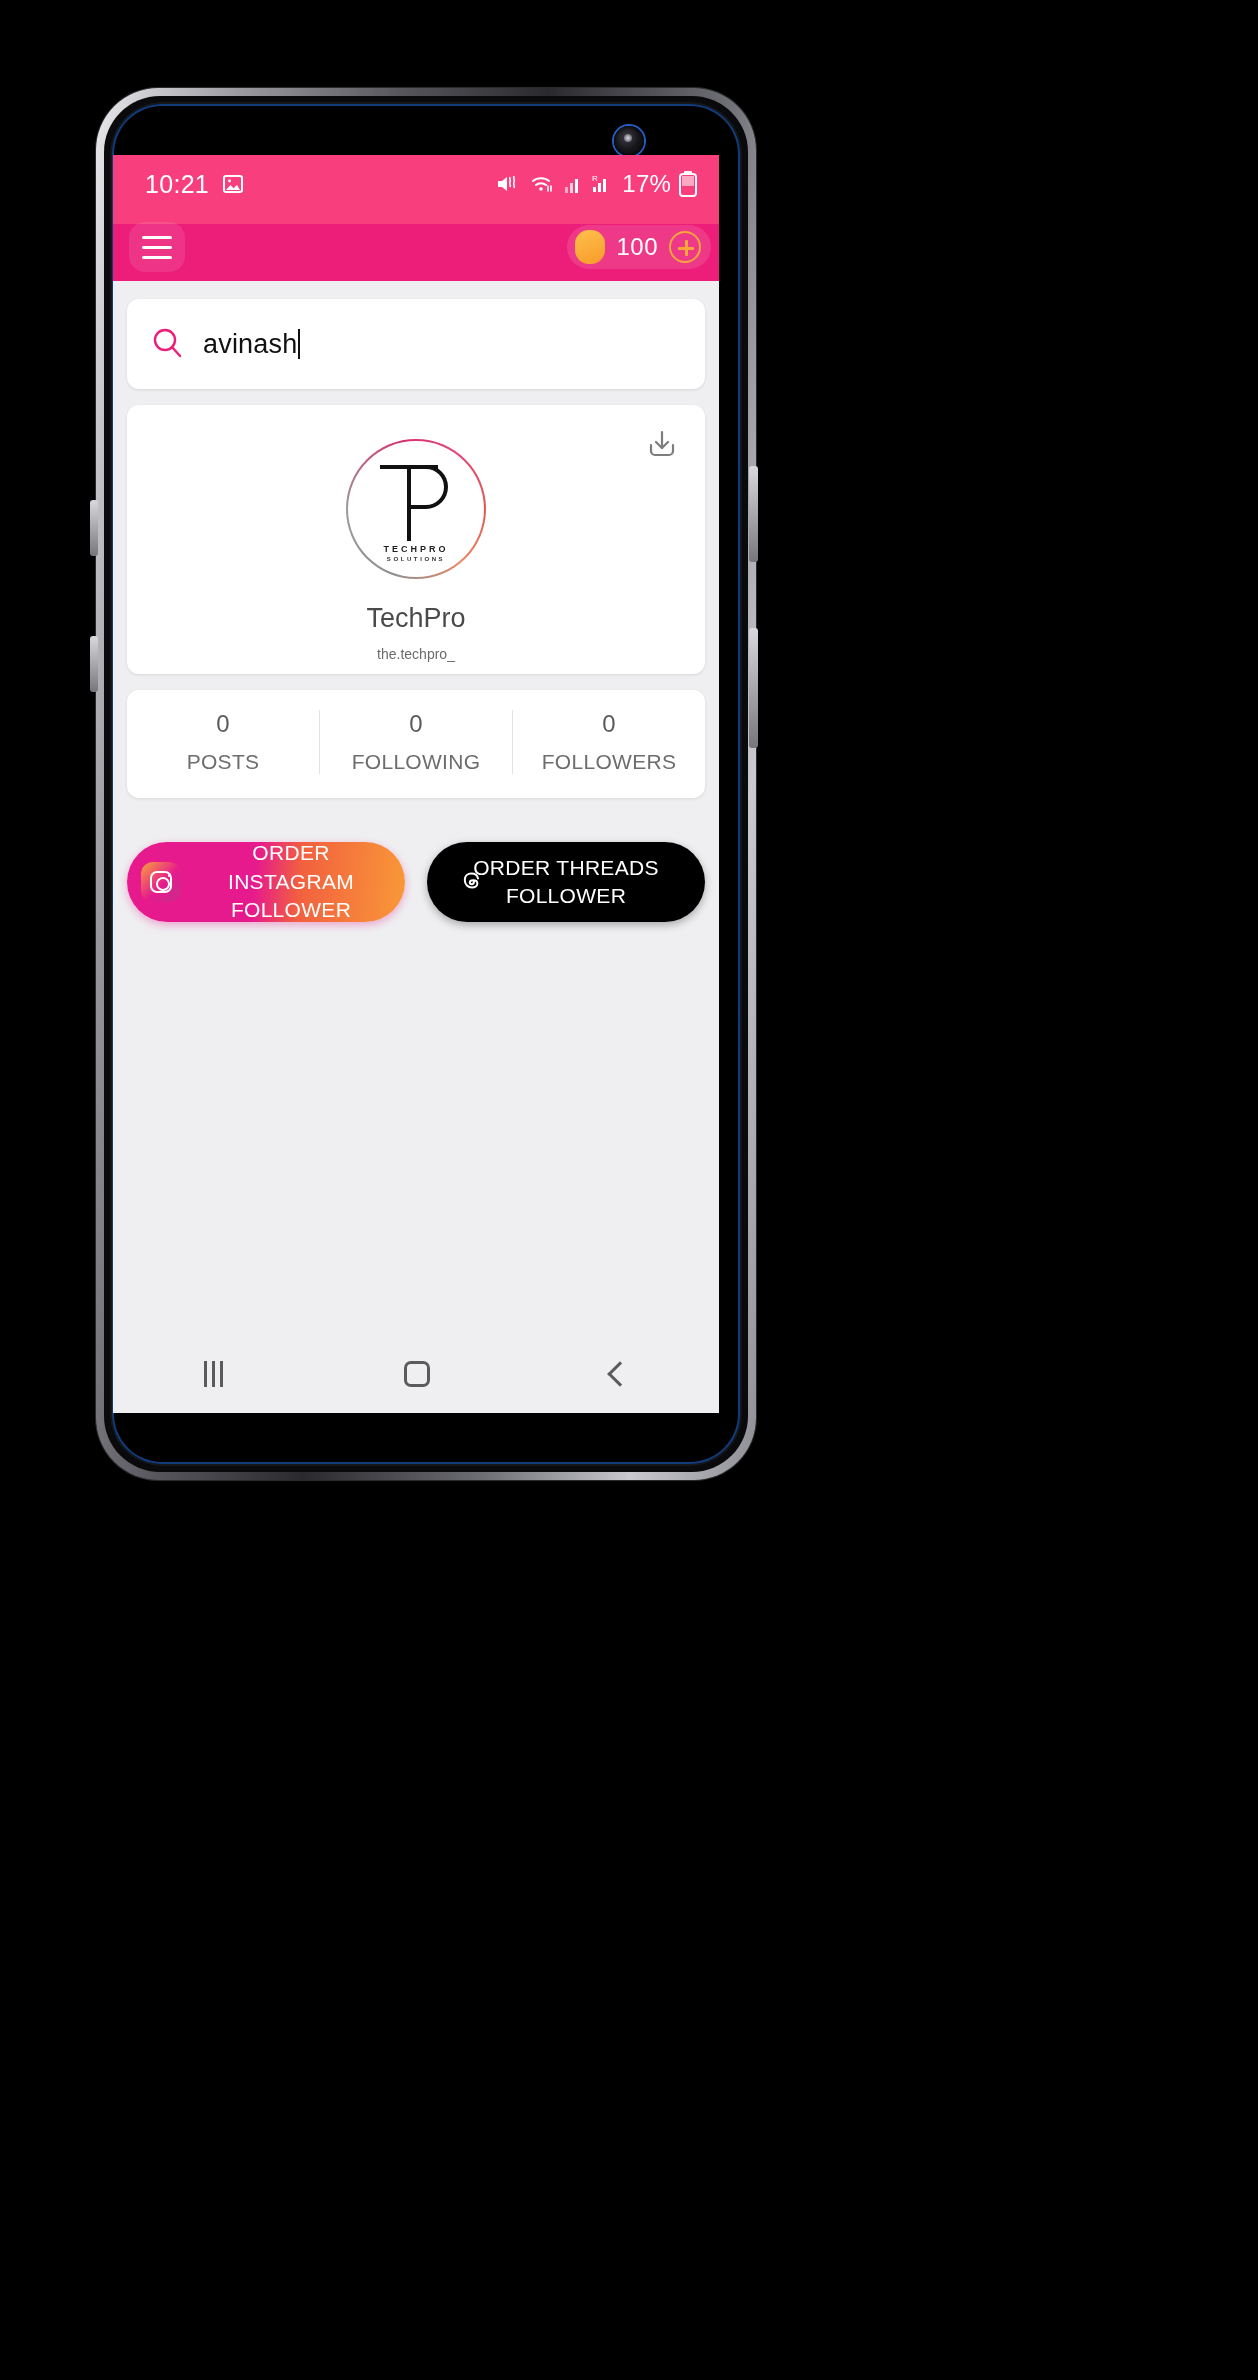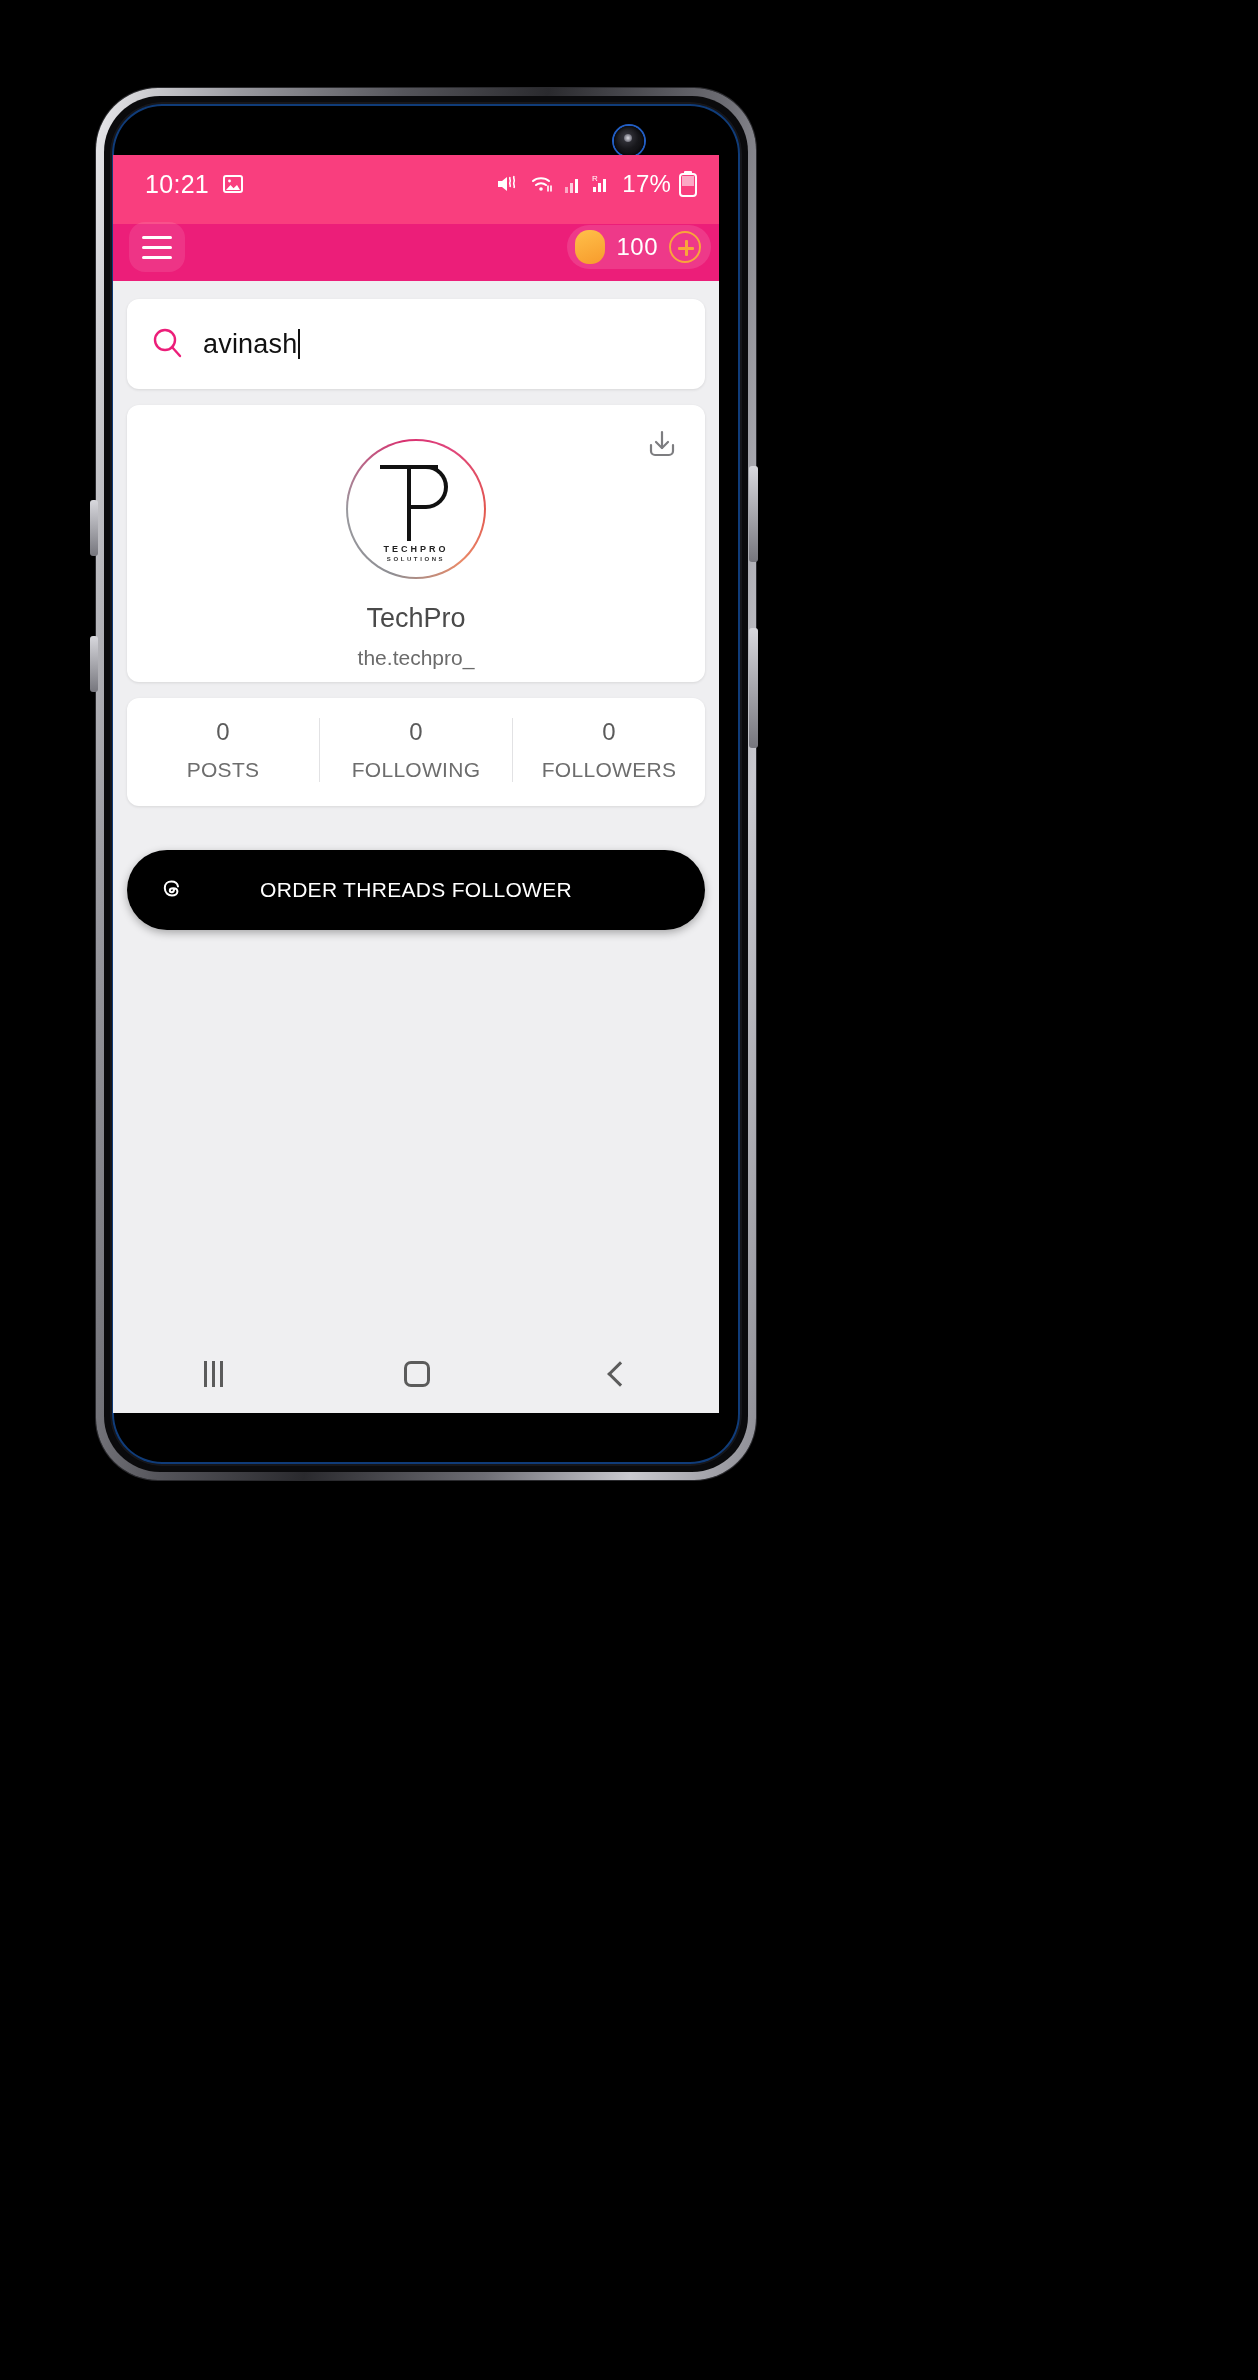--- a/index.html
+++ b/index.html
@@ -146,21 +146,21 @@
   .tp-mono { position:relative; width: 84px; height: 80px; margin-top: 6px; }
   .tp-mono .pstem { position:absolute; left:33px; top:2px; width:4px; height:76px; background:#111; }
   .tp-mono .tbar  { position:absolute; left:6px; top:2px; width:58px; height:4px; background:#111; }
   .tp-mono .pbowl {
     position:absolute; left:36px; top:2px; width:38px; height:44px;
     border:4px solid #111; border-left:none; border-radius: 0 22px 22px 0;
   }
   .brand-1 { font-size: 9px; letter-spacing: 3px; color:#222; margin-top: 1px; font-weight:700; }
   .brand-2 { font-size: 6px; letter-spacing: 2.6px; color:#333; margin-top: 2px; font-weight:700; }
   .profile-name { text-align:center; font-size: 27px; color:#4a4a4a; margin-top: 24px; }
-  .profile-handle { text-align:center; font-size: 21px; color:#6b6b6b; margin-top: 12px; }
+  .profile-handle { text-align:center; font-size: 14px; color:#6b6b6b; margin-top: 12px; }
 
   .stats-card {
     margin-top: 16px; background:#fff; border-radius: 12px;
     display:flex; align-items:stretch; padding: 20px 0 24px;
     box-shadow: 0 1px 3px rgba(0,0,0,.10);
   }
   .stat { flex:1; text-align:center; }
   .stat + .stat { border-left: 1px solid #e2e2e4; }
   .stat-val { font-size: 24px; color:#5b5b5b; }
   .stat-lbl { font-size: 21px; color:#6d6d6d; margin-top: 12px; letter-spacing:.3px; }
@@ -329,20 +329,26 @@
           <div class="stat-val">0</div>
           <div class="stat-lbl">FOLLOWING</div>
         </div>
         <div class="stat">
           <div class="stat-val">0</div>
           <div class="stat-lbl">FOLLOWERS</div>
         </div>
       </div>
 
       <div class="order-row">
+        <div class="order-btn order-ig">
+          <span class="ig-badge">
+              <span class="sq"></span>
+            </span>
+          <span class="order-label">ORDER INSTAGRAM FOLLOWER</span>
+        </div>
         <div class="order-btn order-th">
           <span class="th-badge">
             <svg width="34" height="34" viewBox="0 0 34 34">
                 <path d="M24 13.5c-.6-3.2-3.1-5-6.6-5-3.9 0-6.6 2.4-6.6 6.4 0 4.6 3.2 7.6 7.2 7.6 3.2 0 5.4-1.7 5.4-3.9 0-2-1.6-3.3-4.2-3.3-2 0-3.4.9-3.4 2.3 0 1 .8 1.7 1.9 1.7 1.4 0 2.3-1 2.3-2.7" fill="none" stroke="#fff" stroke-width="2" stroke-linecap="round"></path>
               </svg>
           </span>
           <span class="order-label">ORDER THREADS FOLLOWER</span>
         </div>
       </div>
 

